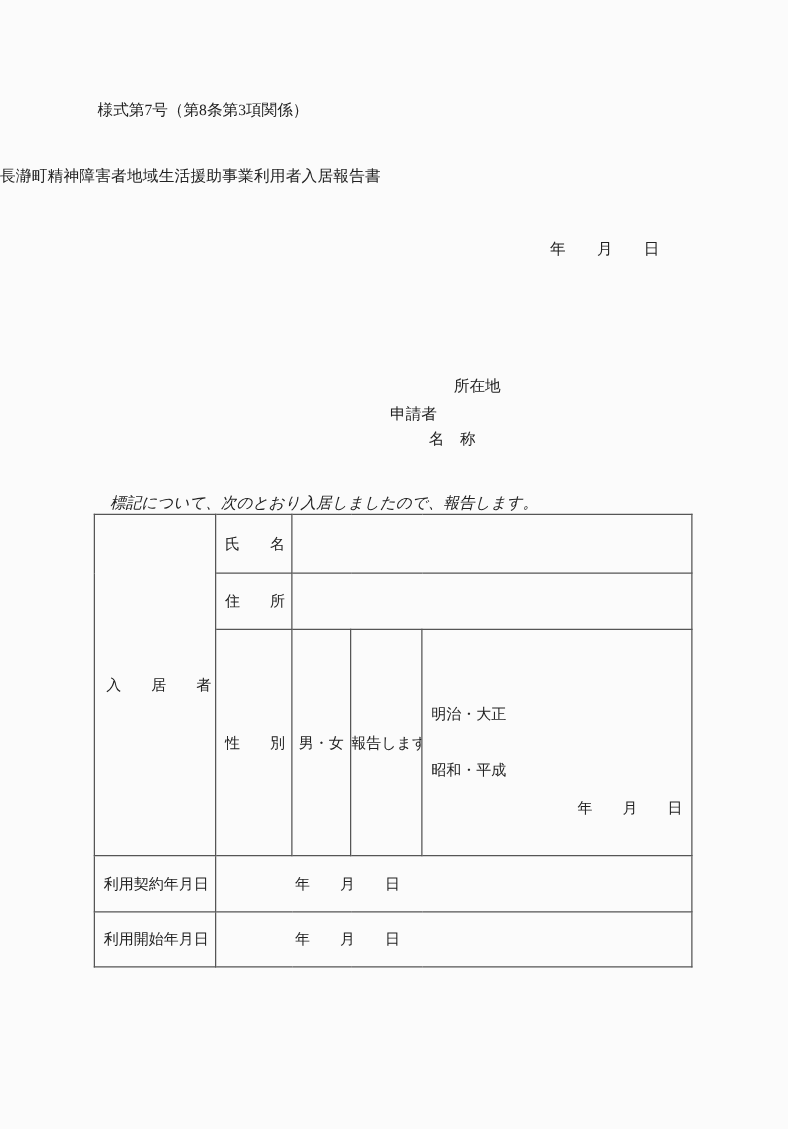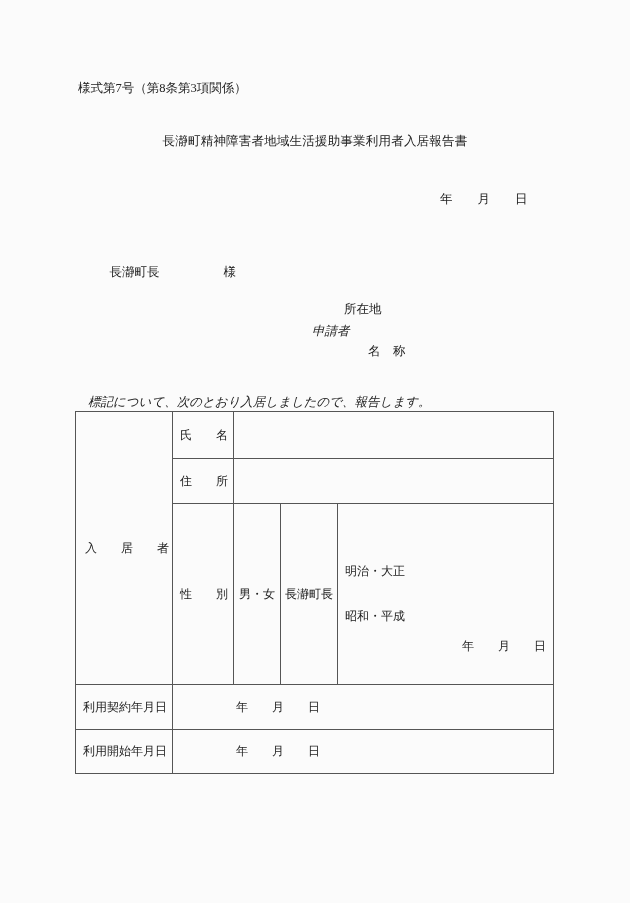--- a/index.html
+++ b/index.html
@@ -13,27 +13,27 @@
     width: 630px;
     height: 903px;
     background: #fbfbfb;
     color: #222;
     font-size: 12.5px;
     line-height: 1.25;
     overflow: hidden;
   }
   .abs { position: absolute; white-space: pre; }
   .form-number { left: 78px; top: 81px; }
-  .doc-title { left: 0; right: 0; top: 134px; text-align: center; letter-spacing: 0.2px; }
+  .doc-title { left: 0; right: 0; top: 134px; text-align: left; letter-spacing: 0.2px; }
   .date-line { left: 440px; top: 192px; }
   .addressee { left: 97px; top: 249px; }
   .addressee .honorific { margin-left: 64px; }
-  .applicant-address { left: 344px; top: 302px; }
-  .applicant-label { left: 312px; top: 324px; font-style: italic; }
-  .applicant-name { left: 368px; top: 344px; }
+  .applicant-address { left: 363px; top: 302px; }
+  .applicant-label { left: 312px; top: 324px; }
+  .applicant-name { left: 343px; top: 344px; }
   .intro { left: 88px; top: 395px; font-style: italic; }
 
   table.report {
     position: absolute;
     left: 75px;
     top: 411px;
     width: 478px;
     border-collapse: collapse;
     table-layout: fixed;
     font-size: 12px;
@@ -65,23 +65,20 @@
 <body>
 
 <div class="page">
 
   <div class="abs form-number">様式第7号（第8条第3項関係）</div>
 
   <div class="abs doc-title">長瀞町精神障害者地域生活援助事業利用者入居報告書</div>
 
   <div class="abs date-line">年　　月　　日</div>
 
-  <div class="abs addressee">
-    <span>長瀞町長</span><span class="honorific">様</span>
-  </div>
 
   <div class="abs applicant-address">所在地</div>
 
   <div class="abs applicant-label">申請者</div>
 
   <div class="abs applicant-name">名　称</div>
 
   <div class="abs intro">標記について、次のとおり入居しましたので、報告します。</div>
 
   <table class="report">
@@ -98,21 +95,21 @@
         <td class="lbl">氏　　名</td>
         <td colspan="3"></td>
       </tr>
       <tr class="r2">
         <td class="lbl">住　　所</td>
         <td colspan="3"></td>
       </tr>
       <tr class="r3">
         <td class="lbl">性　　別</td>
         <td class="ctr">男・女</td>
-        <td class="ctr">長瀞町長</td>
+        <td class="ctr">報告します</td>
         <td class="era-cell">
           <div class="era-flex">
             <div class="era-lines">
               <div>明治・大正</div>
               <div>昭和・平成</div>
             </div>
             <div class="era-date">年　　月　　日</div>
           </div>
         </td>
       </tr>

